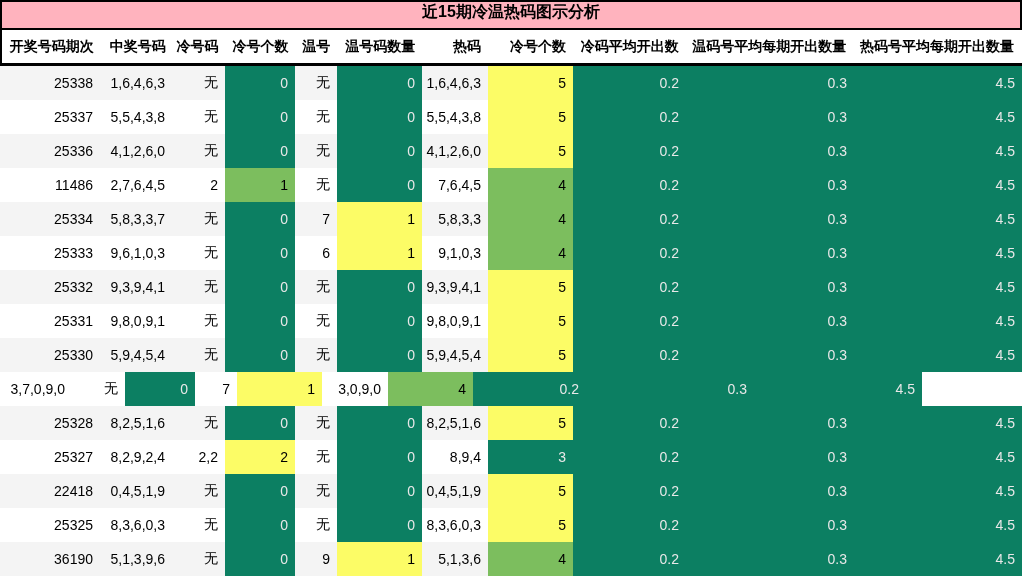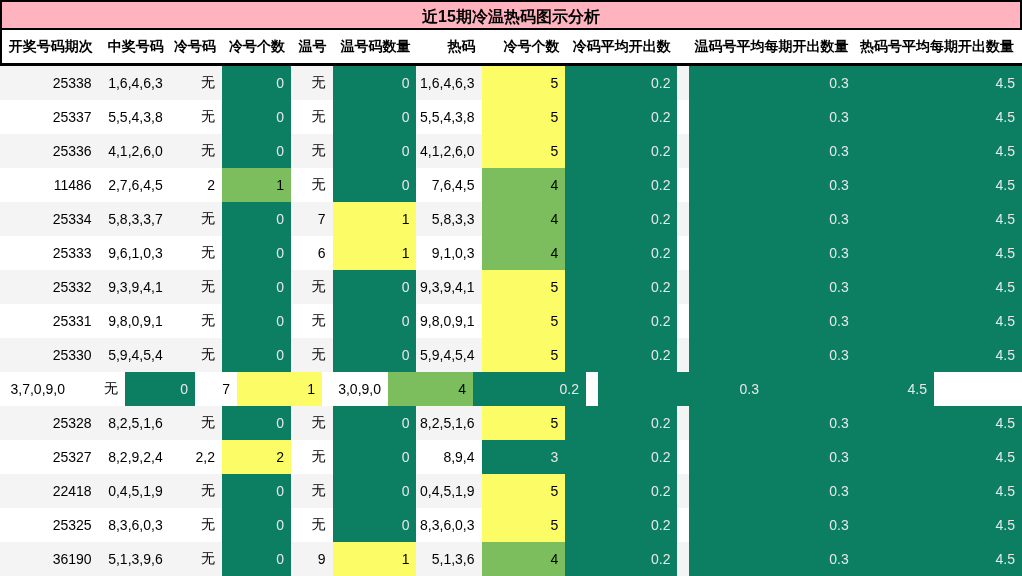--- a/index.html
+++ b/index.html
@@ -4,35 +4,35 @@
 <style>
   :root{
     --low:#0c7f62; --mid:#7cbe5e; --high:#fcfc66;
     --title-bg:#ffb3be; --row-alt:#f4f4f4; --on-low:#e8e8e8;
   }
   *{box-sizing:border-box;margin:0;padding:0;}
   html,body{width:1022px;height:576px;overflow:hidden;background:#fff;
     font-family:"Liberation Sans","DejaVu Sans",sans-serif;color:#000;}
   .title-bar{position:absolute;left:0;top:0;width:1022px;height:30px;
     background:var(--title-bg);border:2px solid #000;
-    display:flex;align-items:flex-end;justify-content:center;
+    display:flex;align-items:flex-start;justify-content:center;
     font-size:16px;font-weight:bold;}
   .header-row{position:absolute;left:0;top:30px;width:1022px;height:33px;
     background:#fff;display:flex;font-size:14px;font-weight:bold;
     border-left:2px solid #000;}
   .header-row .cell{padding-right:8px;}
   .separator{position:absolute;left:0;top:63px;width:1022px;height:3px;background:#000;}
   .body-rows{position:absolute;left:0;top:66px;width:1022px;}
   .row{display:flex;height:34px;font-size:14px;background:#fff;}
   .row:nth-child(odd){background:var(--row-alt);}
   .cell{display:flex;align-items:center;justify-content:flex-end;
     padding-right:7px;overflow:hidden;white-space:nowrap;}
   .w1{width:100px;} .w2{width:72px;} .w3{width:53px;} .w4{width:70px;}
   .w5{width:42px;} .w6{width:85px;} .w7{width:66px;} .w8{width:85px;}
-  .w9{width:113px;} .w10{width:168px;margin-left:12px;} .w11{width:168px;}
+  .w9{width:113px;} .w10{width:168px;} .w11{width:168px;}
   .lv-low{background:var(--low);color:var(--on-low);}
   .lv-mid{background:var(--mid);color:#000;}
   .lv-high{background:var(--high);color:#000;}
   .avg{background:var(--low);color:var(--on-low);padding-left:43px;}
 </style>
 </head>
 <body>
 
 <div class="title-bar">
   <span>近15期冷温热码图示分析</span>

